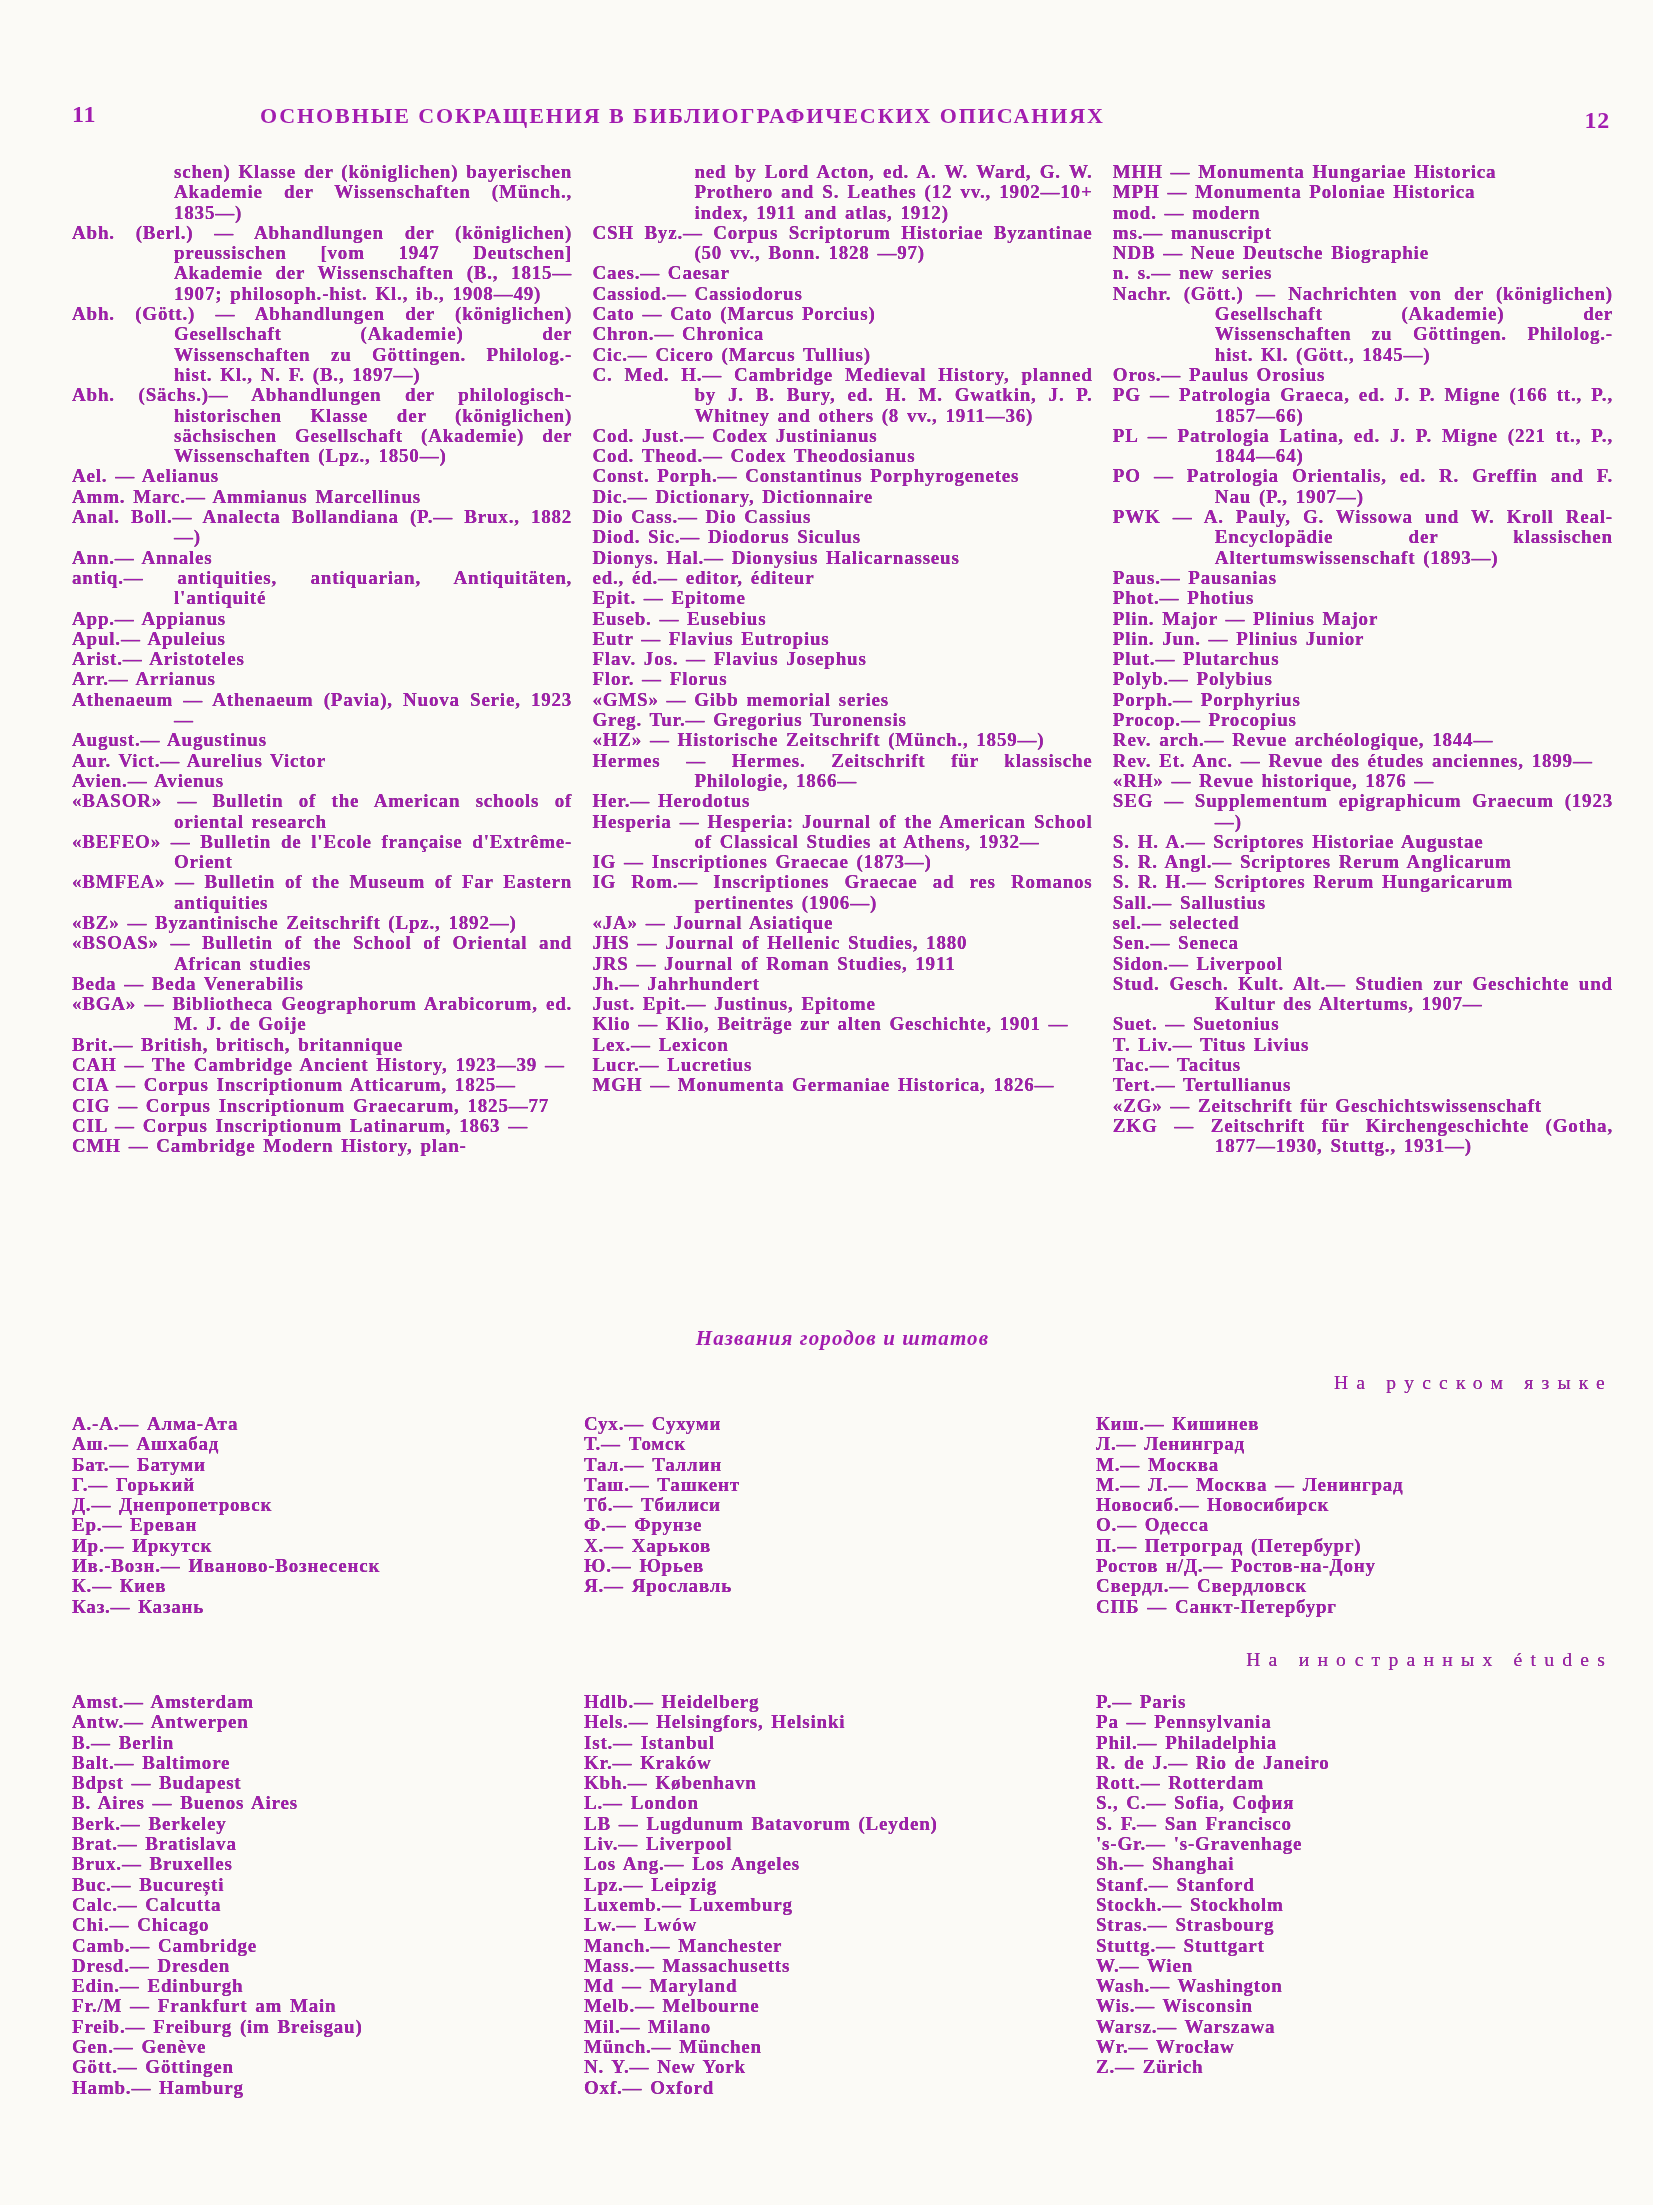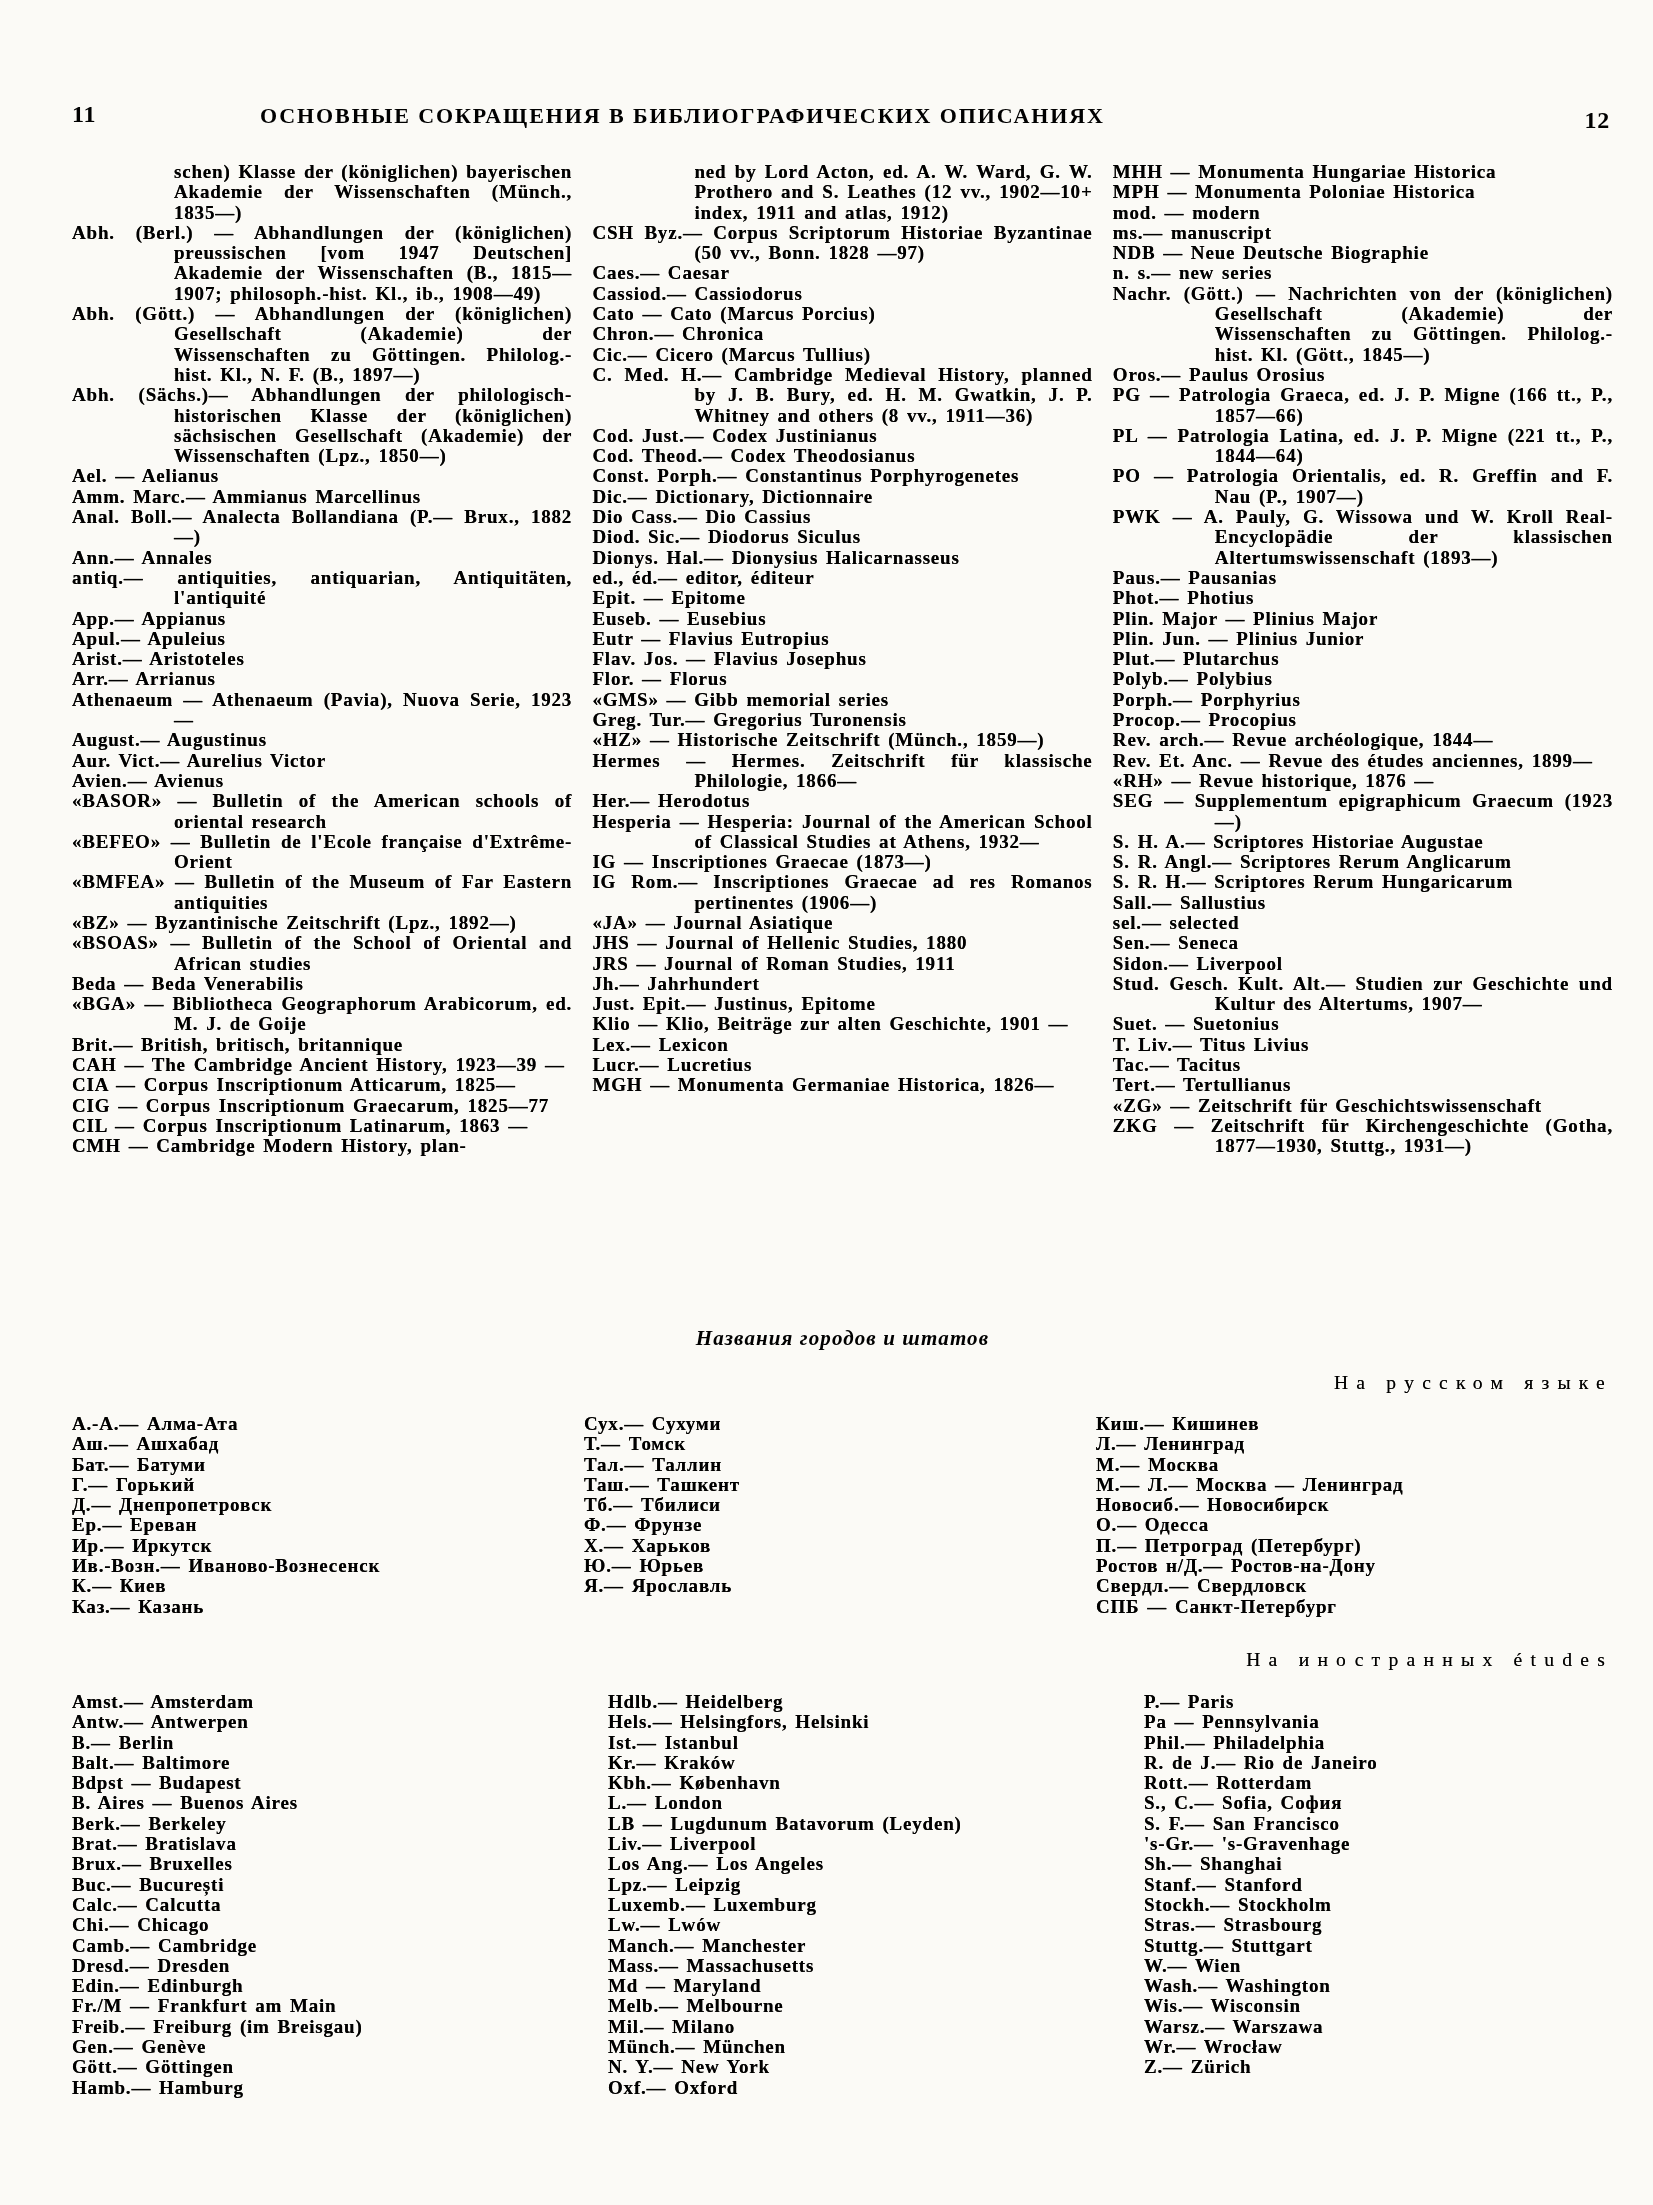--- a/index.html
+++ b/index.html
@@ -5,21 +5,21 @@
   html,body{margin:0;padding:0;}
   body{
     width:1654px;height:2205px;
     background:#e9e7e2;
     font-family:"Liberation Serif","DejaVu Serif",serif;
   }
   .sheet{
     position:relative;
     width:1654px;height:2205px;
     background:#fbfaf6;
-    color:#000000;
+    color:#a21caf;
     overflow:hidden;
   }
   
   .header{position:absolute;top:98px;left:0;width:1654px;height:45px;}
   .pageno{position:absolute;font-size:24px;font-weight:600;letter-spacing:0.8px;}
   .pageno.left{left:72px;top:3px;}
   .pageno.right{right:44px;top:9px;}
   .running-title{
     position:absolute;left:260px;top:4.5px;width:678px;
     text-align:center;
@@ -52,21 +52,21 @@
     font-size:19.6px;letter-spacing:0.42em;
     text-shadow:0 0 0.4px rgba(24,20,15,.7);
   }
   .subhead.russian{top:1372px;}
   .subhead.foreign{top:1649px;}
   .city-cols{
     position:absolute;left:72px;width:1559px;
     display:grid;grid-template-columns:512px 512px 535px;
   }
   .city-cols.russian{top:1414px;}
-  .city-cols.foreign{top:1692px;gap:24px;}
+  .city-cols.foreign{top:1692px;}
   .city-cols .entry{
     padding-left:0;text-indent:0;text-align:left;
     font-size:19px;line-height:20.3px;
   }
 </style>
 </head>
 <body>
 
 <div class="sheet">
 

